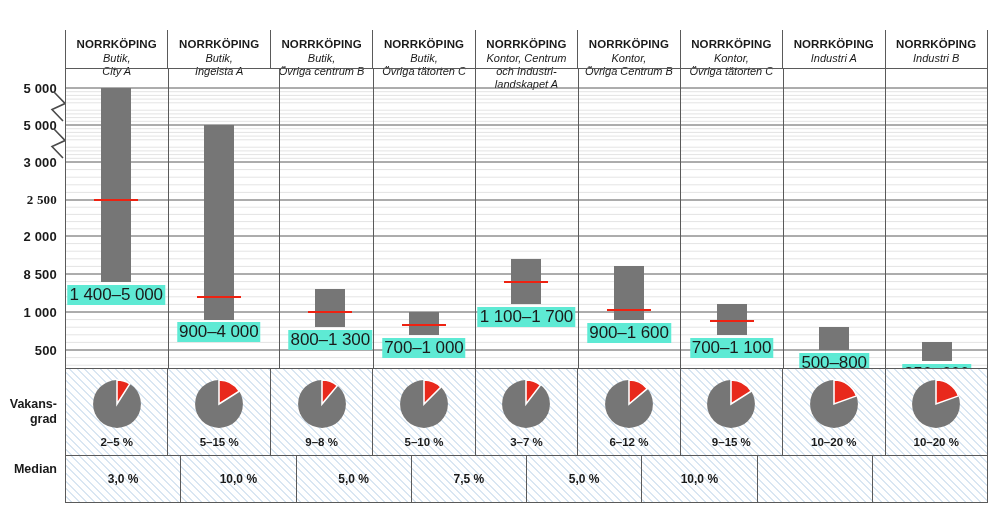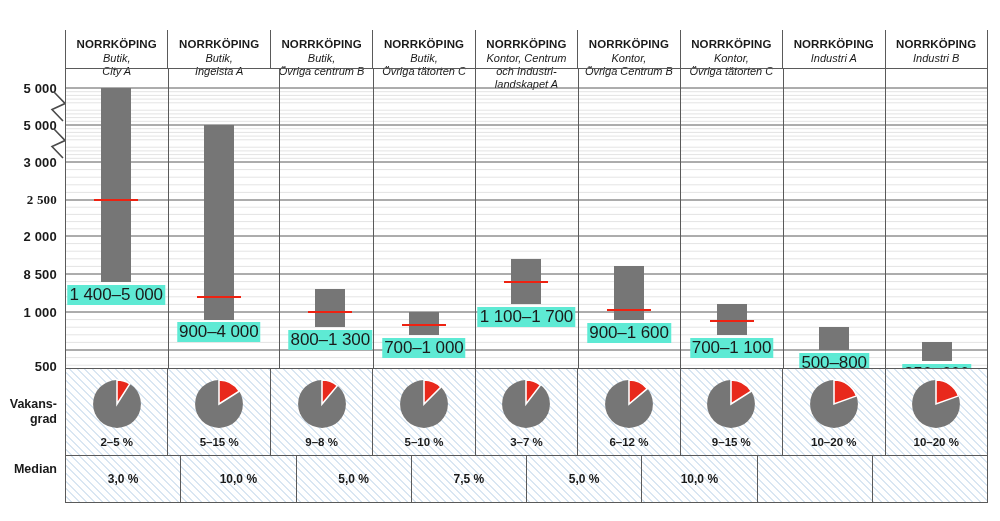--- a/index.html
+++ b/index.html
@@ -195,21 +195,21 @@
 
   <div class="gutter">
     <div id="axis-ticks">
         <div class="axis-tick" style="top: 88px; text-align: right;">5 000</div>
         <div class="axis-tick" style="top: 125px;">5 000</div>
         <div class="axis-tick" style="top: 162px;">3 000</div>
         <div class="axis-tick" style="top: 200px; font-family: Liberation Serif, serif;">2 500</div>
         <div class="axis-tick" style="top: 236px;">2 000</div>
         <div class="axis-tick" style="top: 274px;">8 500</div>
         <div class="axis-tick" style="top: 312px;">1 000</div>
-        <div class="axis-tick" style="top: 366px; padding-left: 32px;">500</div>
+        <div class="axis-tick" style="top: 350px; padding-left: 32px;">500</div>
       </div>
     <svg id="break-svg" width="65" height="521" style="position:absolute;left:0;top:0;pointer-events:none;">
         <path d="M 54 92 L 65 103.5 L 52 109.5 L 63 121" stroke="#4a4a4a" stroke-width="1.6" fill="none"></path>
         <path d="M 54 129 L 65 140.5 L 52 146.5 L 63 158" stroke="#4a4a4a" stroke-width="1.6" fill="none"></path>
       </svg>
 
     <div class="row-label" id="lbl-vakans" style="top:397px;">Vakans-
 grad</div>
     <div class="row-label" id="lbl-median" style="top:462px;margin-left:32px;">Median</div>
   </div>

